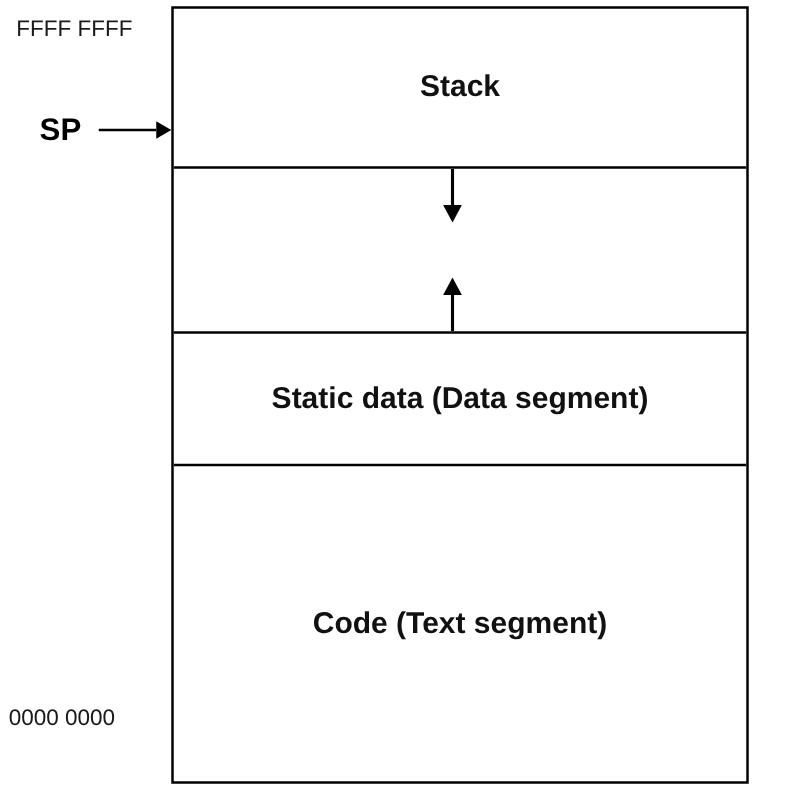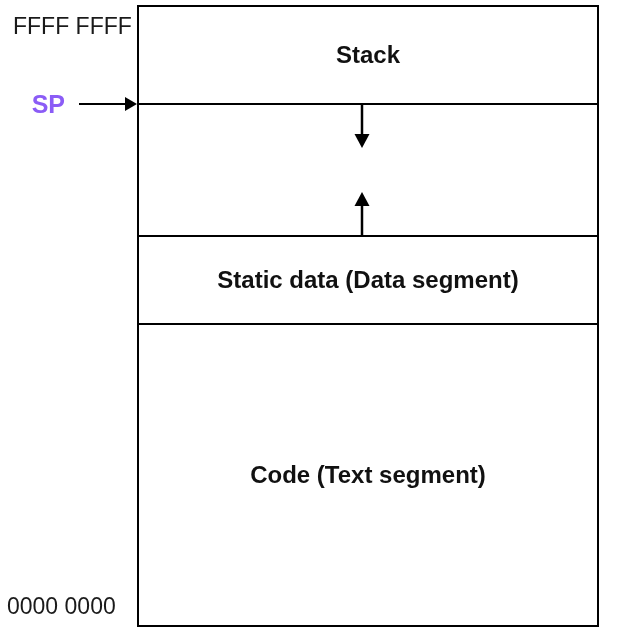--- a/index.html
+++ b/index.html
@@ -12,42 +12,42 @@
     position: relative;
     width: 644px;
     height: 638px;
     background: #ffffff;
     overflow: hidden;
   }
 
   
   .addr {
     position: absolute;
-    font-size: 23px;
+    font-size: 18px;
     font-weight: 400;
     color: #1a1a1a;
     white-space: nowrap;
   }
   .addr-top    { left: 13px; top: 13px; }
-  .addr-bottom { left: 7px;  top: 593px; }
+  .addr-bottom { left: 7px;  top: 564px; }
 
   
   .pointer {
     position: absolute;
     right: 507px;               
     display: flex;
     align-items: center;
     height: 28px;
   }
   .pointer-sp { top: 90px; }
   .pointer-pc { top: 508px; }
   .pointer .ptr-label {
     font-size: 25px;
     font-weight: 700;
-    color: #8b5cf6;
+    color: #000000;
     margin-right: 14px;
   }
   .arrow-shaft {
     width: 46px;
     height: 2px;
     background: #000000;
   }
   .arrow-head-right {
     width: 0; height: 0;
     border-left: 12px solid #000000;
@@ -69,24 +69,24 @@
   }
   .region {
     position: relative;
     display: flex;
     flex-direction: column;
     align-items: center;
     justify-content: center;
     text-align: center;
   }
   .region-divider { border-bottom: 2px solid #000000; }
-  .region-stack  { height: 98px; }
+  .region-stack  { height: 128px; }
   .region-free   { height: 132px; }
   .region-heap   { height: 115px; }
-  .region-static { height: 88px; }
+  .region-static { height: 106px; }
   .region-code   { flex: 1; }
 
   .region-title {
     font-size: 24px;
     font-weight: 700;
     color: #111111;
     line-height: 28px;
     white-space: nowrap;
   }
   .region-subtitle {

